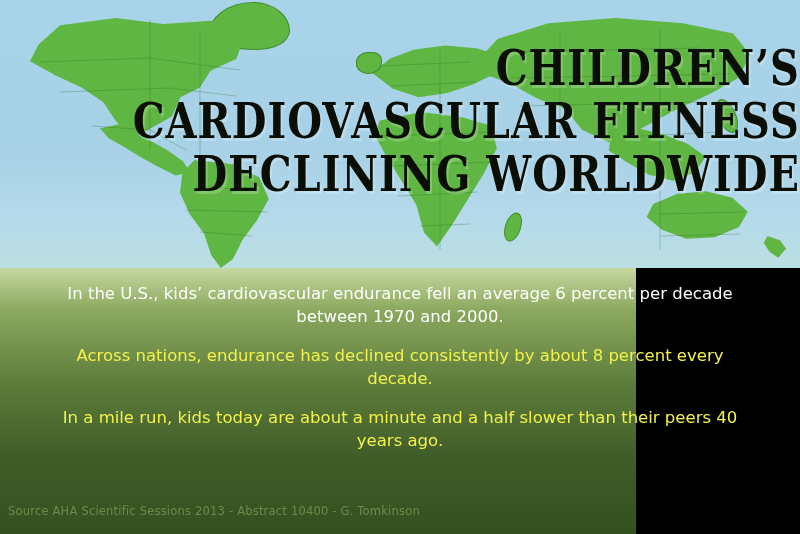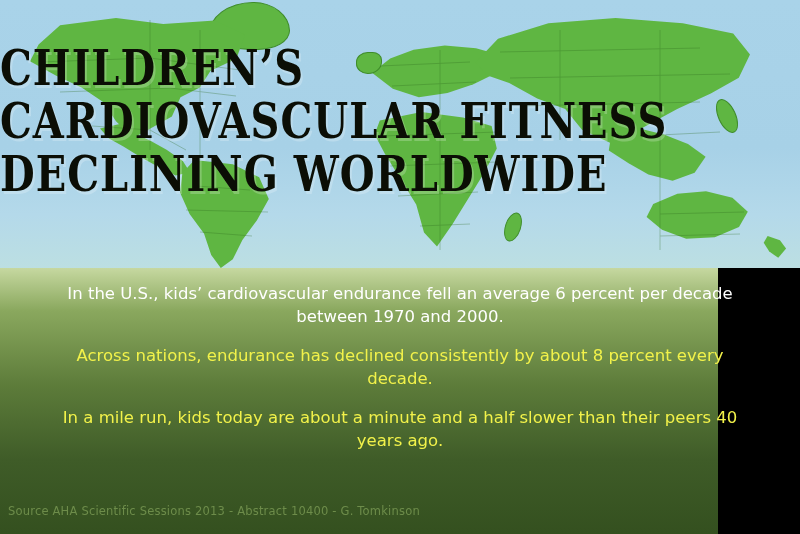--- a/index.html
+++ b/index.html
@@ -112,21 +112,21 @@
     left: 0; top: 0; width: 800px; height: 268px;
     opacity: 0.38;
   }
 
   
   .title-block {
     position: absolute;
     left: 0;
     top: 44px;
     width: 800px;
-    text-align: left;
+    text-align: right;
     z-index: 8;
   }
   .title-line {
     font-family: "DejaVu Serif", serif;
     font-weight: bold;
     color: #0b0e05;
     letter-spacing: 1px;
     line-height: 1.02;
     text-shadow: 2px 2px 0 rgba(255,255,255,0.22);
     white-space: nowrap;
@@ -135,21 +135,21 @@
   }
   .title-line.l1 { font-size: 40px; margin-bottom: 12px; }
   .title-line.l2 { font-size: 40px; margin-bottom: 12px; }
   .title-line.l3 { font-size: 40px; }
 
   
   .body-area {
     position: absolute;
     left: 0;
     top: 268px;
-    width: 718px;
+    width: 636px;
     height: 266px;
     background: linear-gradient(180deg, #c6d8a0 0%, #8aa85e 16%, #5d7c3a 44%, #3f5c28 72%, #34501f 100%);
   }
   .facts {
     position: absolute;
     left: 0; top: 14px;
     width: 800px;
     text-align: center;
   }
   .fact {

